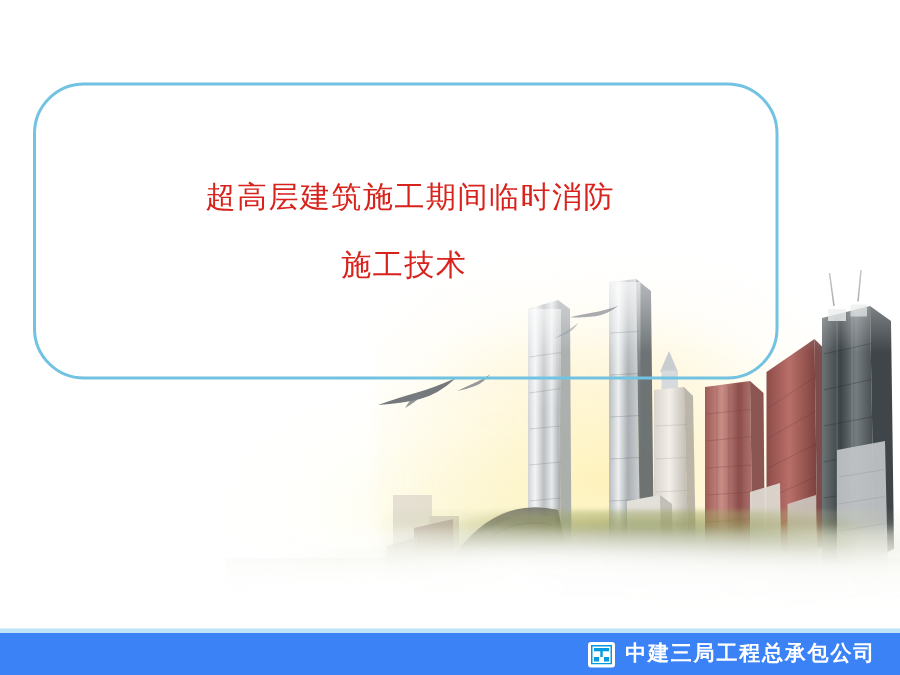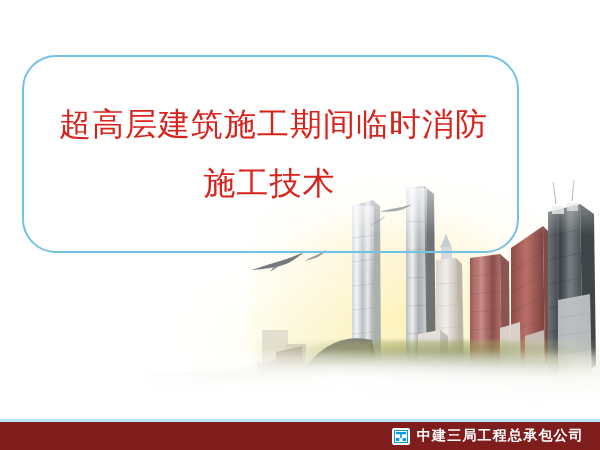--- a/index.html
+++ b/index.html
@@ -158,38 +158,38 @@
     width: 497px;
     height: 198px;
     display: flex;
     flex-direction: column;
     align-items: center;
     justify-content: center;
     gap: 24px;
   }
   .title-line {
     color: #d8231d;
-    font-size: 32px;
+    font-size: 20px;
     line-height: 1.1;
     letter-spacing: 1px;
     font-family: "DejaVu Sans", "Liberation Sans", sans-serif;
     white-space: nowrap;
     text-align: center;
   }
   .title-line-1 { margin-left: 6px; }
   .title-line-2 { margin-left: -2px; font-family: Liberation Serif, serif; }
 
   
   .footer-band {
     position: absolute;
     left: 0;
     bottom: 0;
     width: 600px;
     height: 28px;
-    background: #7f1d1d;
+    background: #3b82f6;
     display: flex;
     align-items: center;
     justify-content: flex-end;
   }
   .footer-band::before {
     content: "";
     position: absolute;
     left: 0; top: -3px;
     width: 100%; height: 3px;
     background: #bfe4f6;

